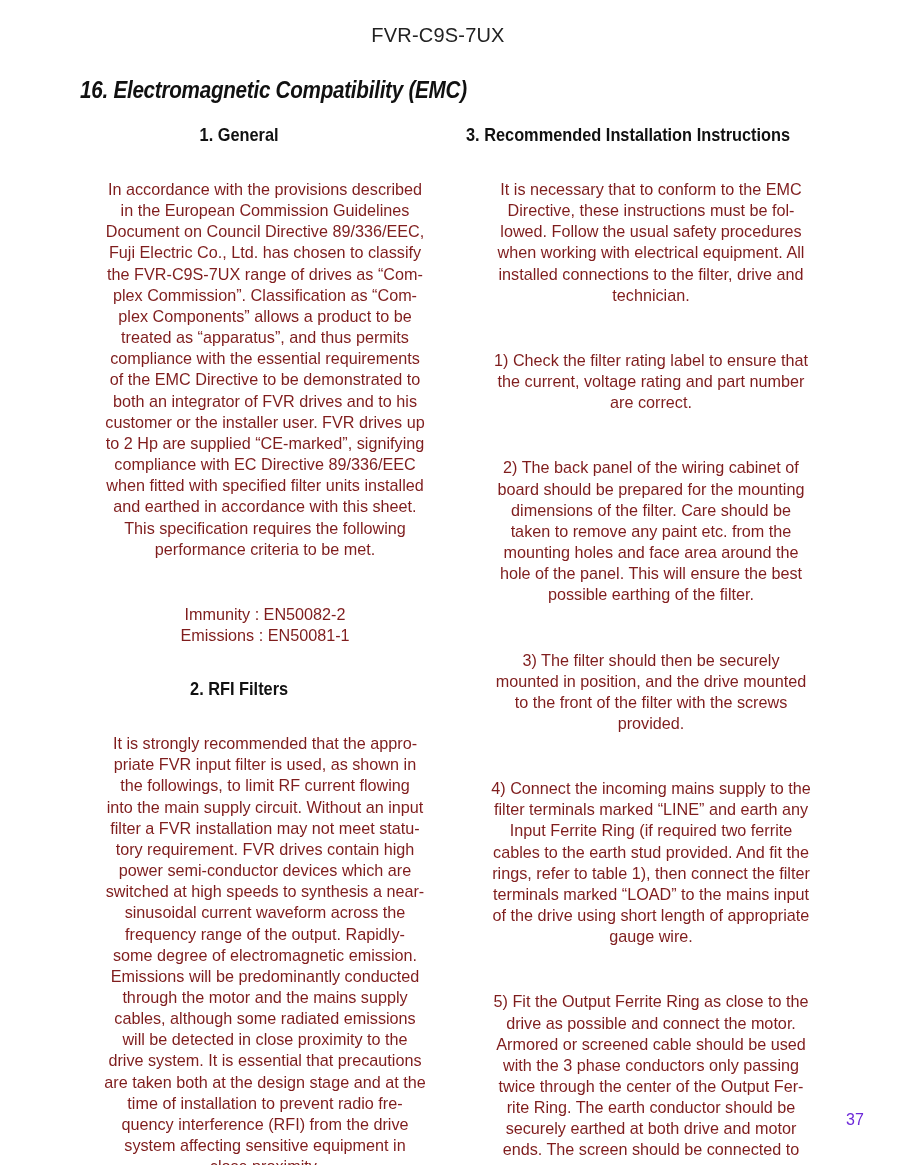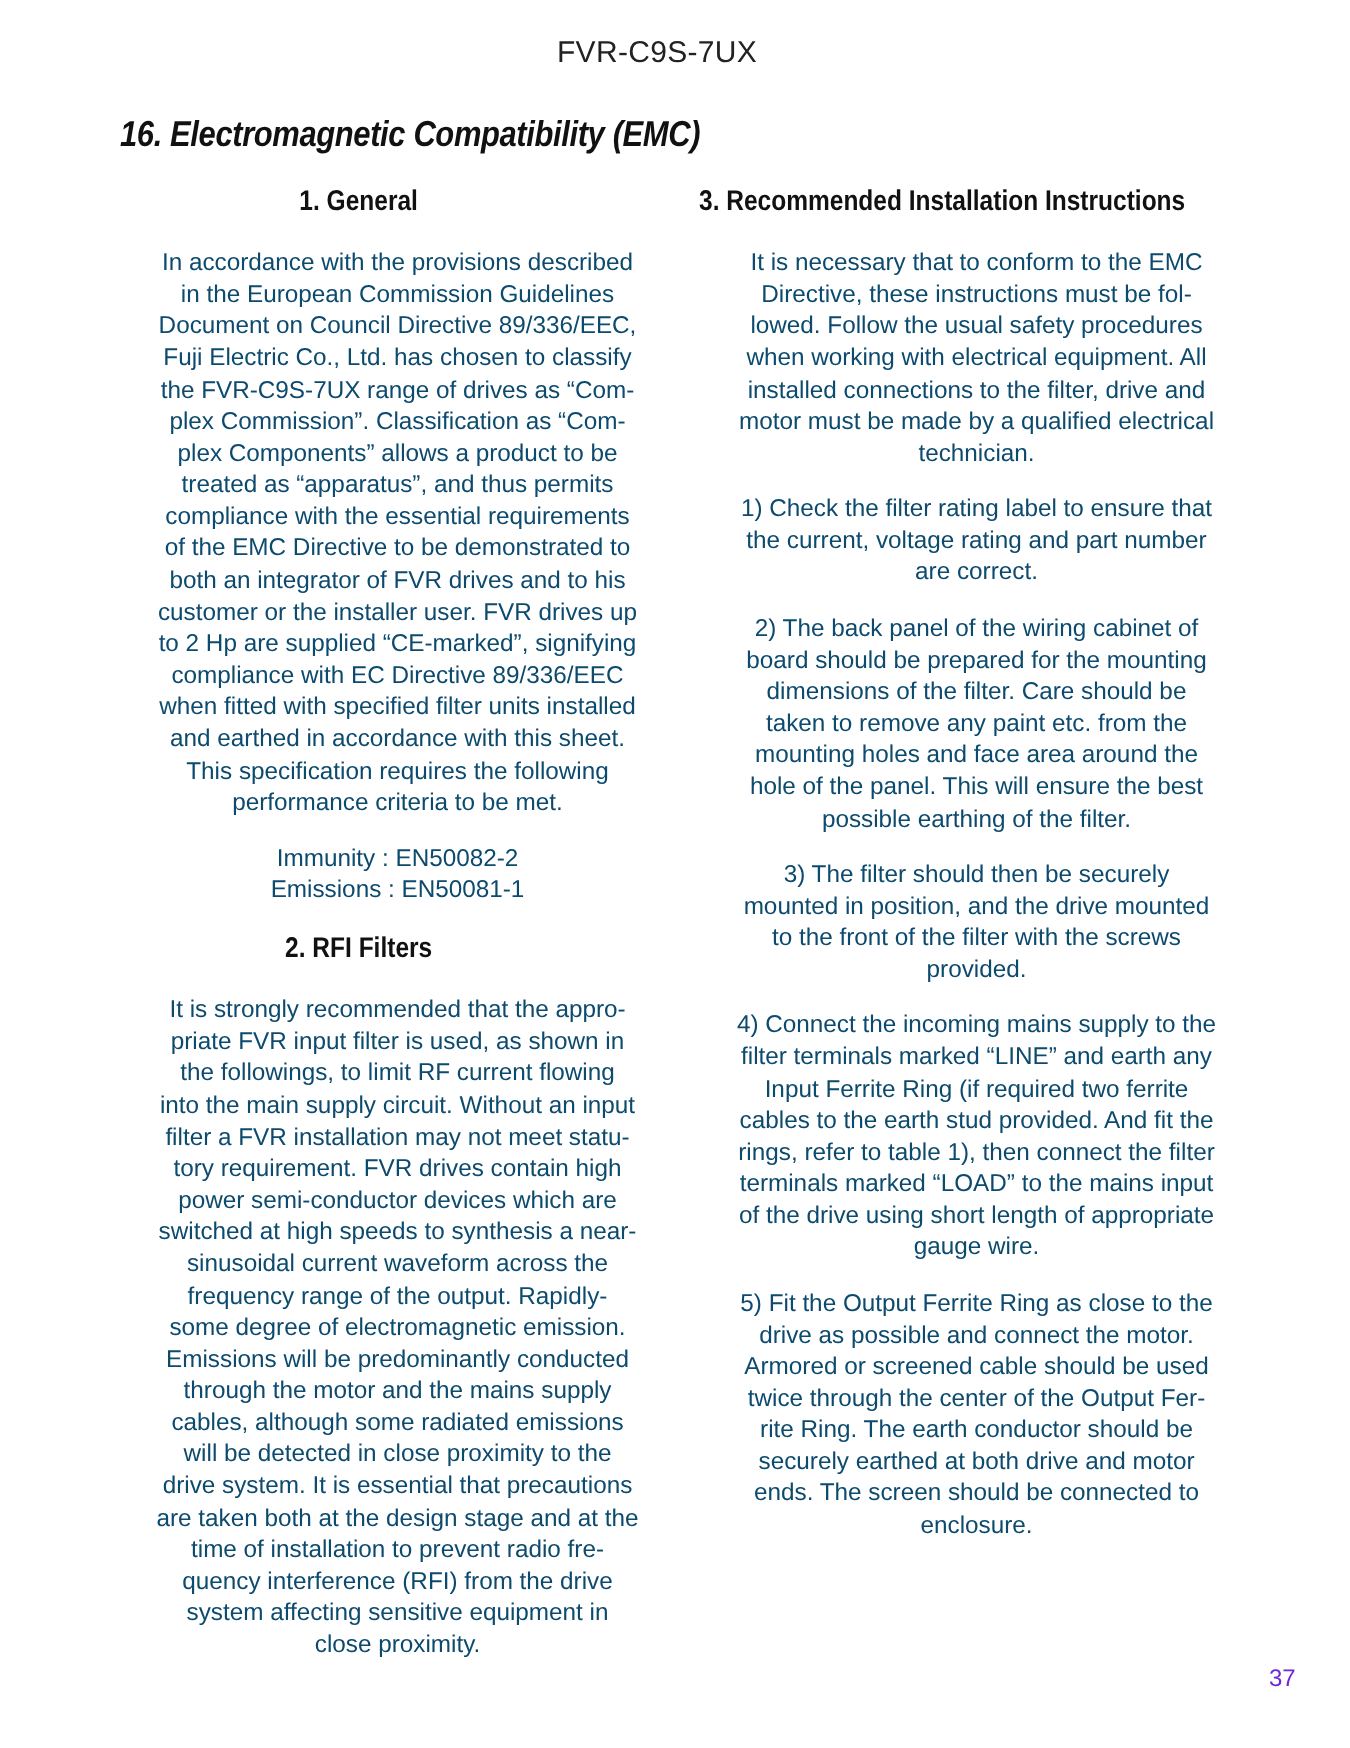--- a/index.html
+++ b/index.html
@@ -10,21 +10,21 @@
   .chapter-title { position: absolute; top: 76px; left: 80px; margin: 0;
          font-family: "Liberation Sans", sans-serif; font-weight: bold; font-style: italic;
          font-size: 24px; color: #111; transform: scaleX(0.86); transform-origin: left center;
          letter-spacing: -0.3px; white-space: nowrap; }
   .col { position: absolute; top: 122px; text-align: center; }
   .col-left { left: 80px; width: 370px; }
   .col-right { left: 466px; width: 370px; }
   .section-heading { margin: 0; font-weight: bold; font-size: 19px; color: #111;
          transform: scaleX(0.86); transform-origin: left center; white-space: nowrap;
          height: 26px; line-height: 26px; }
-  .para { margin: 2px; font-size: 16.2px; line-height: 21.15px; color: #0c4a6e; }
+  .para { margin: 16px; font-size: 16.2px; line-height: 21.15px; color: #7f1d1d; }
   .para .ln { display: block; white-space: nowrap; }
   .gap-after-heading { height: 15px; }
   .gap-para { height: 12px; }
   .gap-section { height: 14px; }
   .page-number { position: absolute; top: 1111px; left: 846px; font-size: 16px; color: #6d28d9; }
 </style>
 </head>
 <body>
 
 <div class="running-header">FVR-C9S-7UX</div>
@@ -99,21 +99,20 @@
   <section>
     <h2 class="section-heading">3. Recommended Installation Instructions</h2>
     <div class="gap-after-heading"></div>
     <div class="paras">
         <p class="para">
           <span class="ln">It is necessary that to conform to the EMC</span>
           <span class="ln">Directive, these instructions must be fol-</span>
           <span class="ln">lowed. Follow the usual safety procedures</span>
           <span class="ln">when working with electrical equipment. All</span>
           <span class="ln">installed connections to the filter, drive and</span>
-          <span class="ln">motor must be made by a qualified electrical</span>
           <span class="ln">technician.</span>
         </p>
         <div class="gap-para"></div>
         <p class="para">
           <span class="ln">1) Check the filter rating label to ensure that</span>
           <span class="ln">the current, voltage rating and part number</span>
           <span class="ln">are correct.</span>
         </p>
         <div class="gap-para"></div>
         <p class="para">
@@ -141,20 +140,21 @@
           <span class="ln">rings, refer to table 1), then connect the filter</span>
           <span class="ln">terminals marked “LOAD” to the mains input</span>
           <span class="ln">of the drive using short length of appropriate</span>
           <span class="ln">gauge wire.</span>
         </p>
         <div class="gap-para"></div>
         <p class="para">
           <span class="ln">5) Fit the Output Ferrite Ring as close to the</span>
           <span class="ln">drive as possible and connect the motor.</span>
           <span class="ln">Armored or screened cable should be used</span>
+          <span class="ln">with the 3 phase conductors only passing</span>
           <span class="ln">twice through the center of the Output Fer-</span>
           <span class="ln">rite Ring. The earth conductor should be</span>
           <span class="ln">securely earthed at both drive and motor</span>
           <span class="ln">ends. The screen should be connected to</span>
           <span class="ln">enclosure.</span>
         </p>
       </div>
   </section>
 </div>
 

